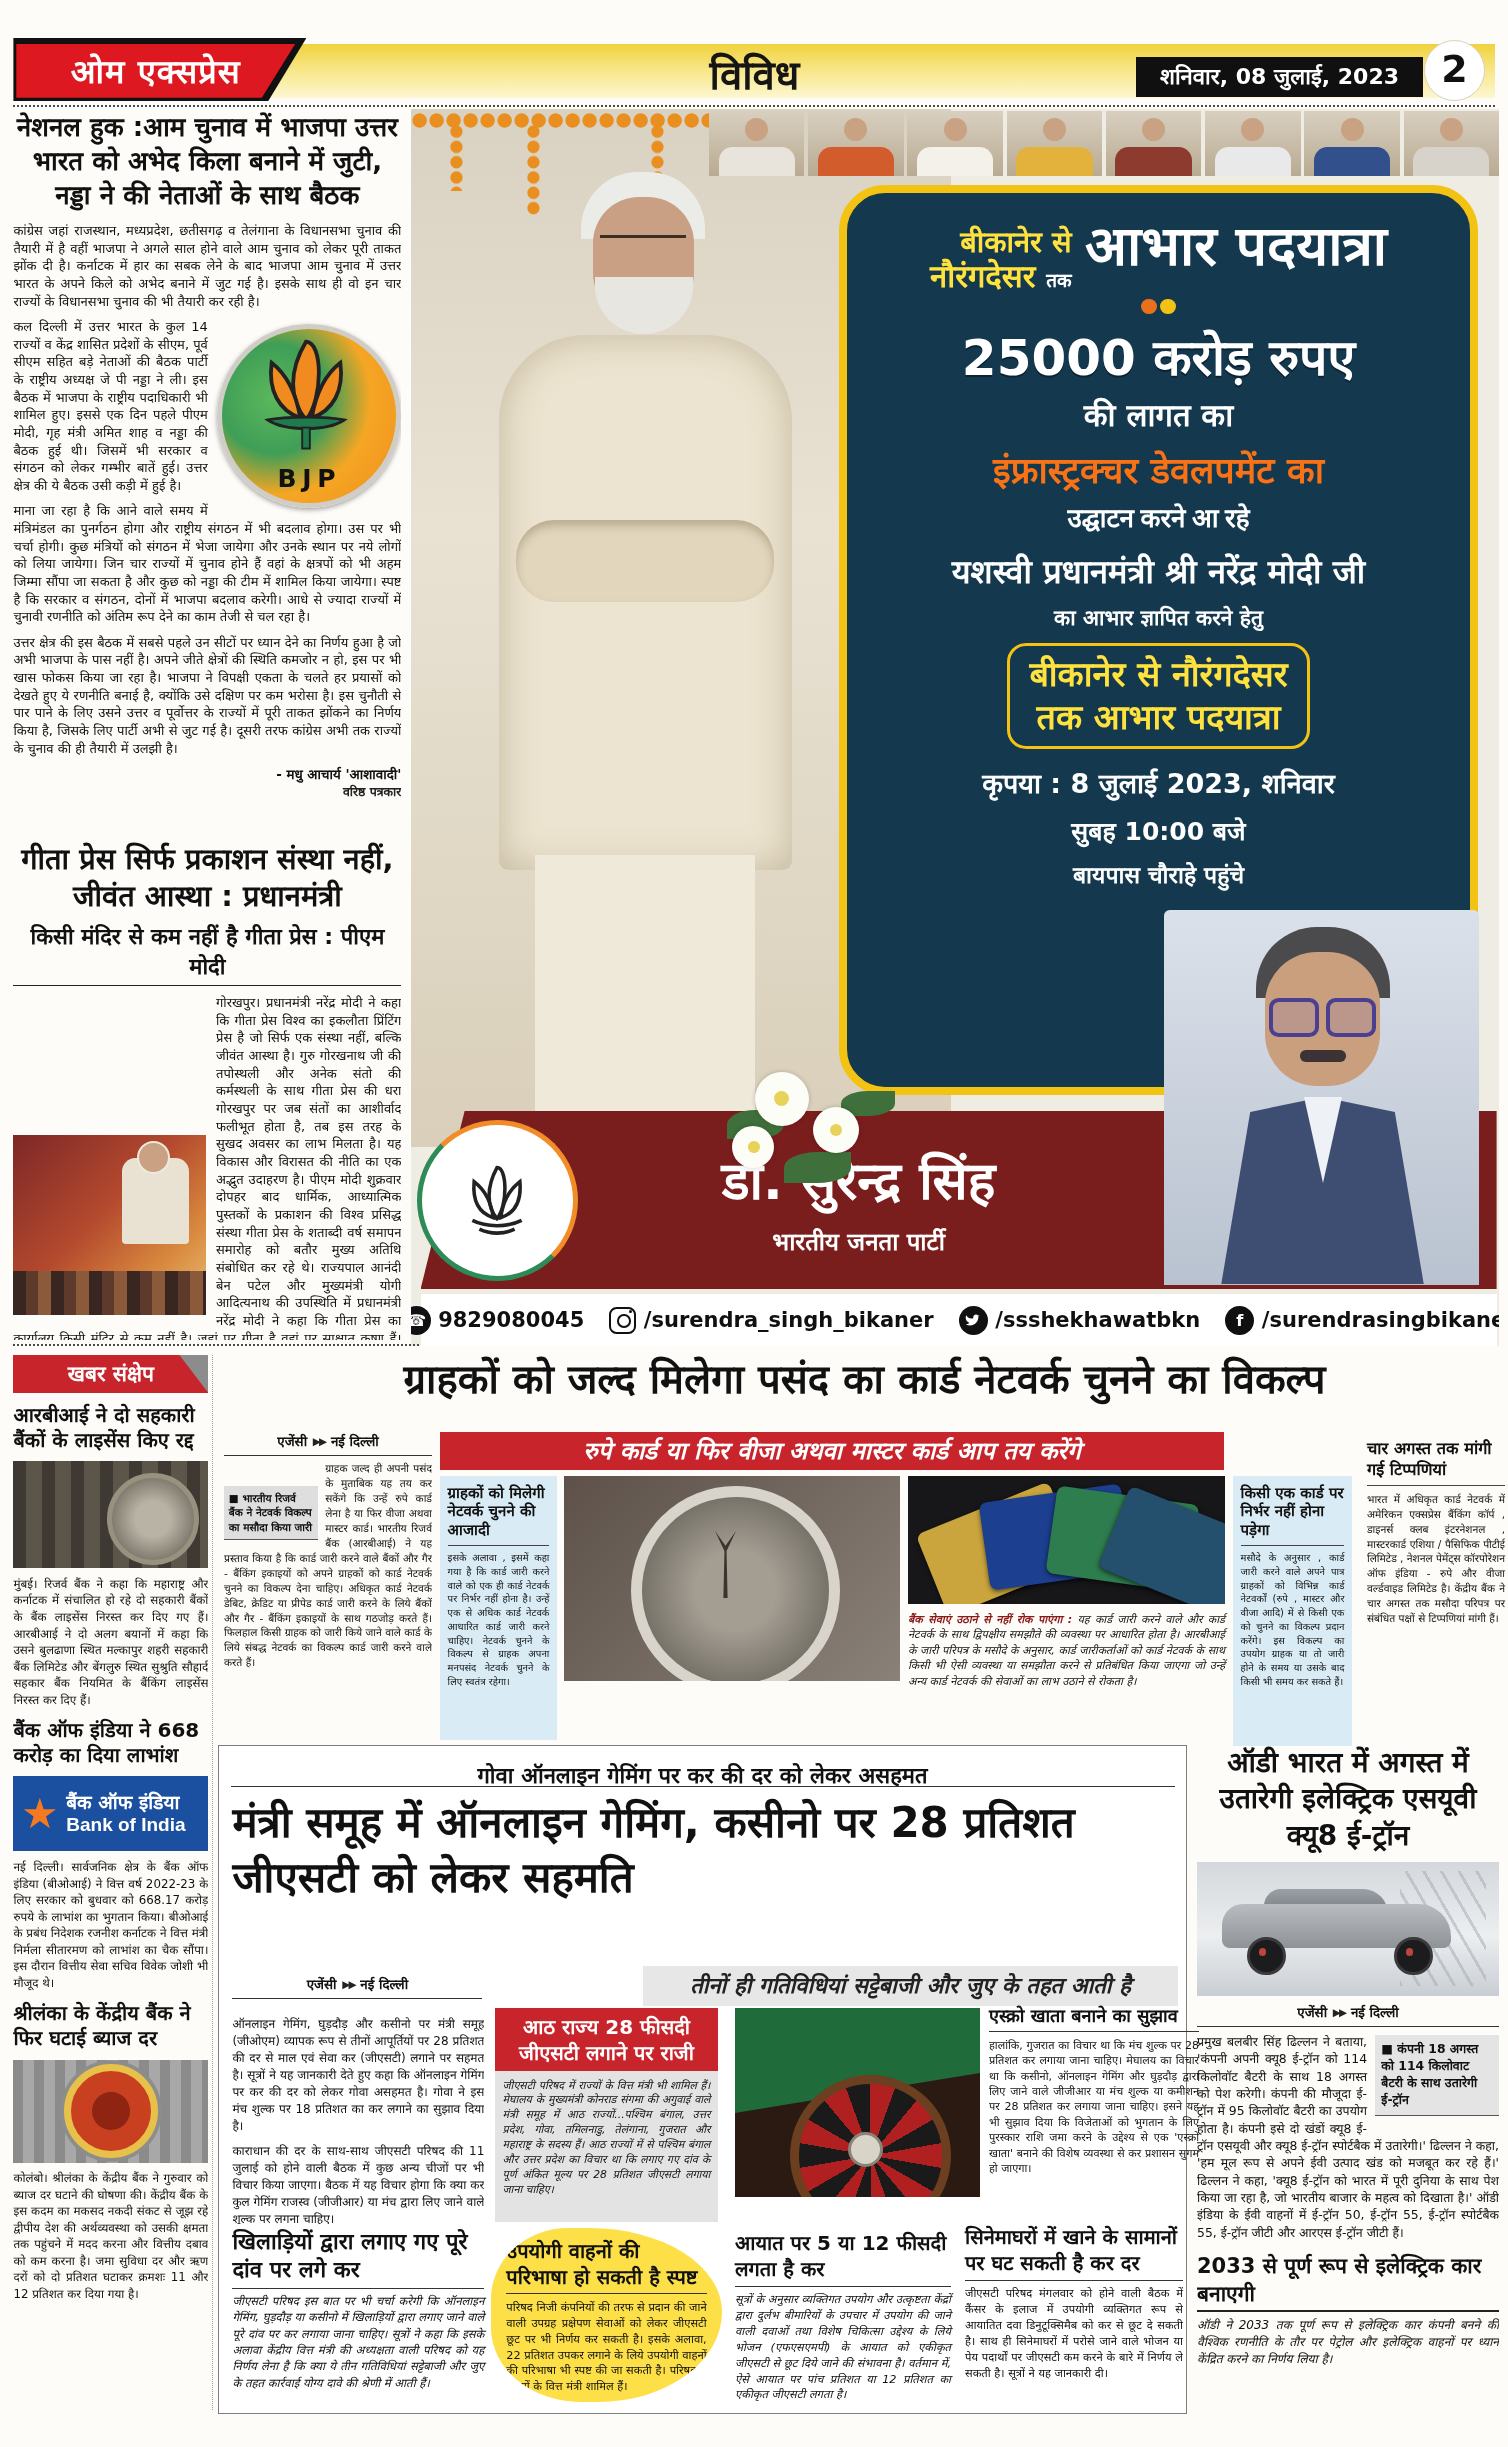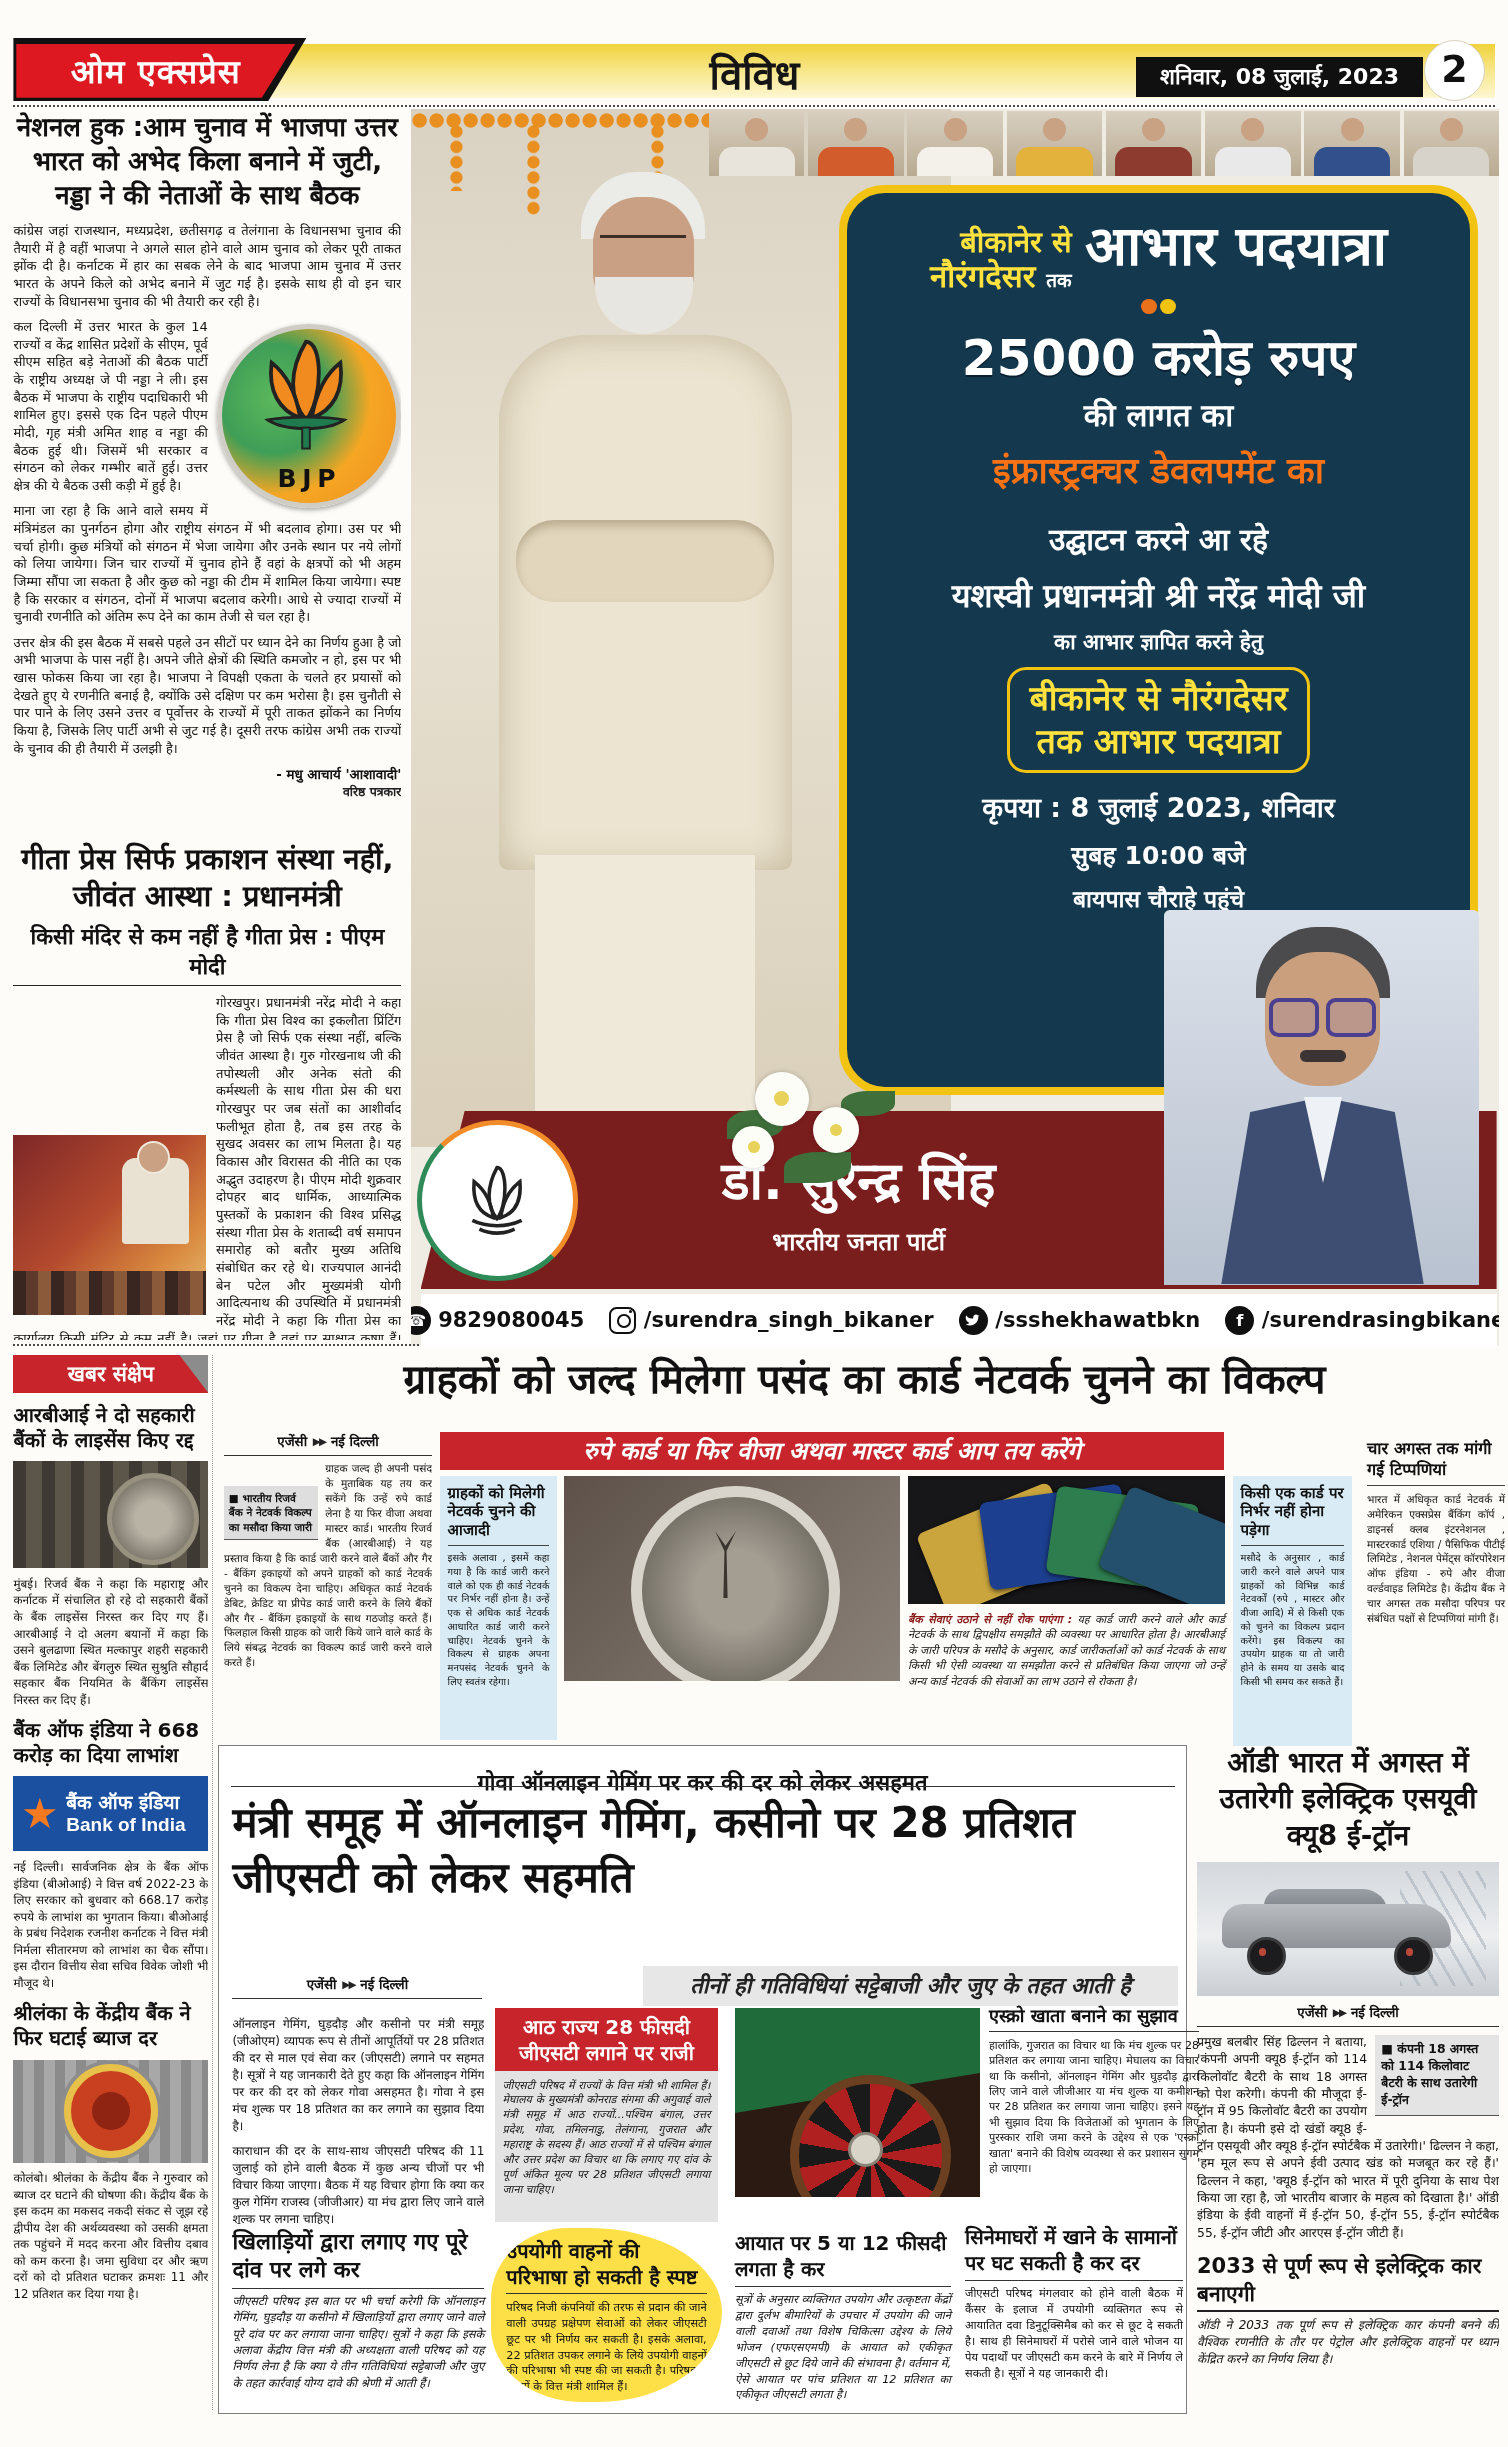--- a/index.html
+++ b/index.html
@@ -60,21 +60,21 @@
   .ad-panel{position:absolute;left:428px;top:76px;width:639px;height:910px;background:#14384e;border:8.6px solid #f2c313;border-radius:46px;box-sizing:border-box;display:flex;flex-direction:column;align-items:center;padding:25px 17px 9.6px 17px;text-align:center;}
   .adp-row{display:flex;align-items:flex-start;gap:13.4px;margin-bottom:1.9px;}
   .adp-from{color:#ffe23e;font-weight:800;text-align:right;line-height:1.15;}
   .adp-from .l1{font-size:29px;margin-top:8px;} .adp-from .l2{font-size:31px;} .adp-from .tak{font-size:19px;color:#fff;}
   .adp-title{color:#ffffff;font-size:55px;font-weight:800;line-height:1.05;}
   .adp-dots{display:flex;gap:3.8px;margin:1.9px 0 7.6px 0;}
   .adp-dots i{width:15.3px;height:15.3px;border-radius:50%;display:block;}
   .adp-amount{color:#fff;font-size:50px;font-weight:800;text-shadow:0 1.9px 0 #0a2233;}
   .adp-cost{color:#fff;font-size:31px;font-weight:800;margin-top:3.8px;}
   .adp-infra{color:#f97316;font-size:36px;font-weight:800;margin-top:9.6px;}
-  .adp-inaug{color:#fff;font-size:30px;font-weight:800;margin-top:24px;}
+  .adp-inaug{color:#fff;font-size:26px;font-weight:800;margin-top:5px;font-family:Liberation Serif, serif;}
   .adp-pm{color:#fff;font-size:32.5px;font-weight:800;margin-top:13.4px;white-space:nowrap;}
   .adp-grat{color:#fff;font-size:21px;font-weight:700;margin-top:9.6px;}
   .adp-box{border:3.8px solid #f2c313;border-radius:19px;padding:7.6px 19px;margin-top:11.5px;color:#ffe23e;font-size:34px;font-weight:800;line-height:1.25;}
   .adp-date{color:#fff;font-size:27px;font-weight:800;margin-top:15.3px;}
   .adp-time{color:#fff;font-size:25px;font-weight:800;margin-top:11.5px;}
   .adp-venue{color:#fff;font-size:23px;font-weight:800;margin-top:11.5px;}
   .ad-surendra{position:absolute;left:753px;top:801px;width:315px;height:375px;background:linear-gradient(180deg,#dbe1ea 0%,#b9c2d0 100%);z-index:6;overflow:hidden;border-radius:5.7px 5.7px 0 0;}
   .sur-hair{position:absolute;left:92px;top:17px;width:134px;height:71px;border-radius:61px 61px 0 0;background:#4b4a4c;}
   .sur-face{position:absolute;left:101px;top:42px;width:115px;height:134px;border-radius:52px;background:#c99f7e;}
   .sur-glass{position:absolute;left:103px;top:88px;width:111px;height:32.5px;display:flex;gap:7.6px;justify-content:center;}
@@ -133,21 +133,21 @@
   .img-cards{position:absolute;left:684px;top:126px;width:317px;height:128px;background:#17171a;overflow:hidden;}
   .ccard{position:absolute;width:143px;height:88px;border-radius:7.6px;box-shadow:0 1.9px 5.7px rgba(0,0,0,.6);}
   .cards-caption{position:absolute;left:684px;top:262px;width:317px;font-size:11px;line-height:1.4;font-style:italic;}
   .cap-lead{color:#8a1a1a;font-weight:800;}
   .comments-col{position:absolute;left:1143px;top:88px;width:138px;}
   .comments-col .cm-title{font-size:16.3px;font-weight:800;line-height:1.3;border-bottom:1.9px solid #444;padding-bottom:4.8px;margin-bottom:5.7px;}
   .comments-col .cm-body{font-size:10.5px;line-height:1.42;}
 
   
   .gst{left:218px;top:1745px;width:969px;height:669px;border:1.9px solid #7d7d7d;box-sizing:border-box;background:#fff;}
-  .gst-kicker{position:absolute;left:0;right:0;top:20px;text-align:center;font-size:22px;font-weight:800;}
+  .gst-kicker{position:absolute;left:0;right:0;top:13px;text-align:center;font-size:22px;font-weight:800;}
   .gst-krule{position:absolute;left:11.5px;right:11.5px;top:40px;border-top:1.9px solid #333;}
   .gst-head{position:absolute;left:13.4px;top:50px;width:942px;font-size:42px;line-height:1.3;font-weight:800;}
   .gst-byline{position:absolute;left:13.4px;top:229px;width:250px;}
   .gst-strip{position:absolute;left:424px;top:220px;width:535px;height:40px;background:#e7e7e7;color:#222;font-size:22px;font-weight:800;font-style:italic;text-align:center;line-height:40px;}
   .gst-body{position:absolute;left:13.4px;top:270px;width:252px;height:208px;font-size:12px;line-height:1.42;overflow:hidden;}
   .gst-sub{position:absolute;left:13.4px;top:482px;width:252px;font-size:22px;font-weight:800;line-height:1.25;border-bottom:1.9px solid #333;padding-bottom:4.8px;}
   .gst-subbody{position:absolute;left:13.4px;top:547px;width:252px;font-size:11.5px;line-height:1.42;font-style:italic;}
   .gst-redbox{position:absolute;left:276px;top:262px;width:223px;background:#c8242b;color:#fff;font-size:20px;font-weight:800;text-align:center;line-height:1.3;padding:5.7px 3.8px;box-sizing:border-box;}
   .gst-graybox{position:absolute;left:276px;top:325px;width:223px;height:151px;background:#e3e3e3;font-size:10.8px;line-height:1.38;font-style:italic;padding:7.6px;box-sizing:border-box;overflow:hidden;}
   .img-casino{position:absolute;left:516px;top:262px;width:245px;height:189px;background:#2a1a12;overflow:hidden;}

